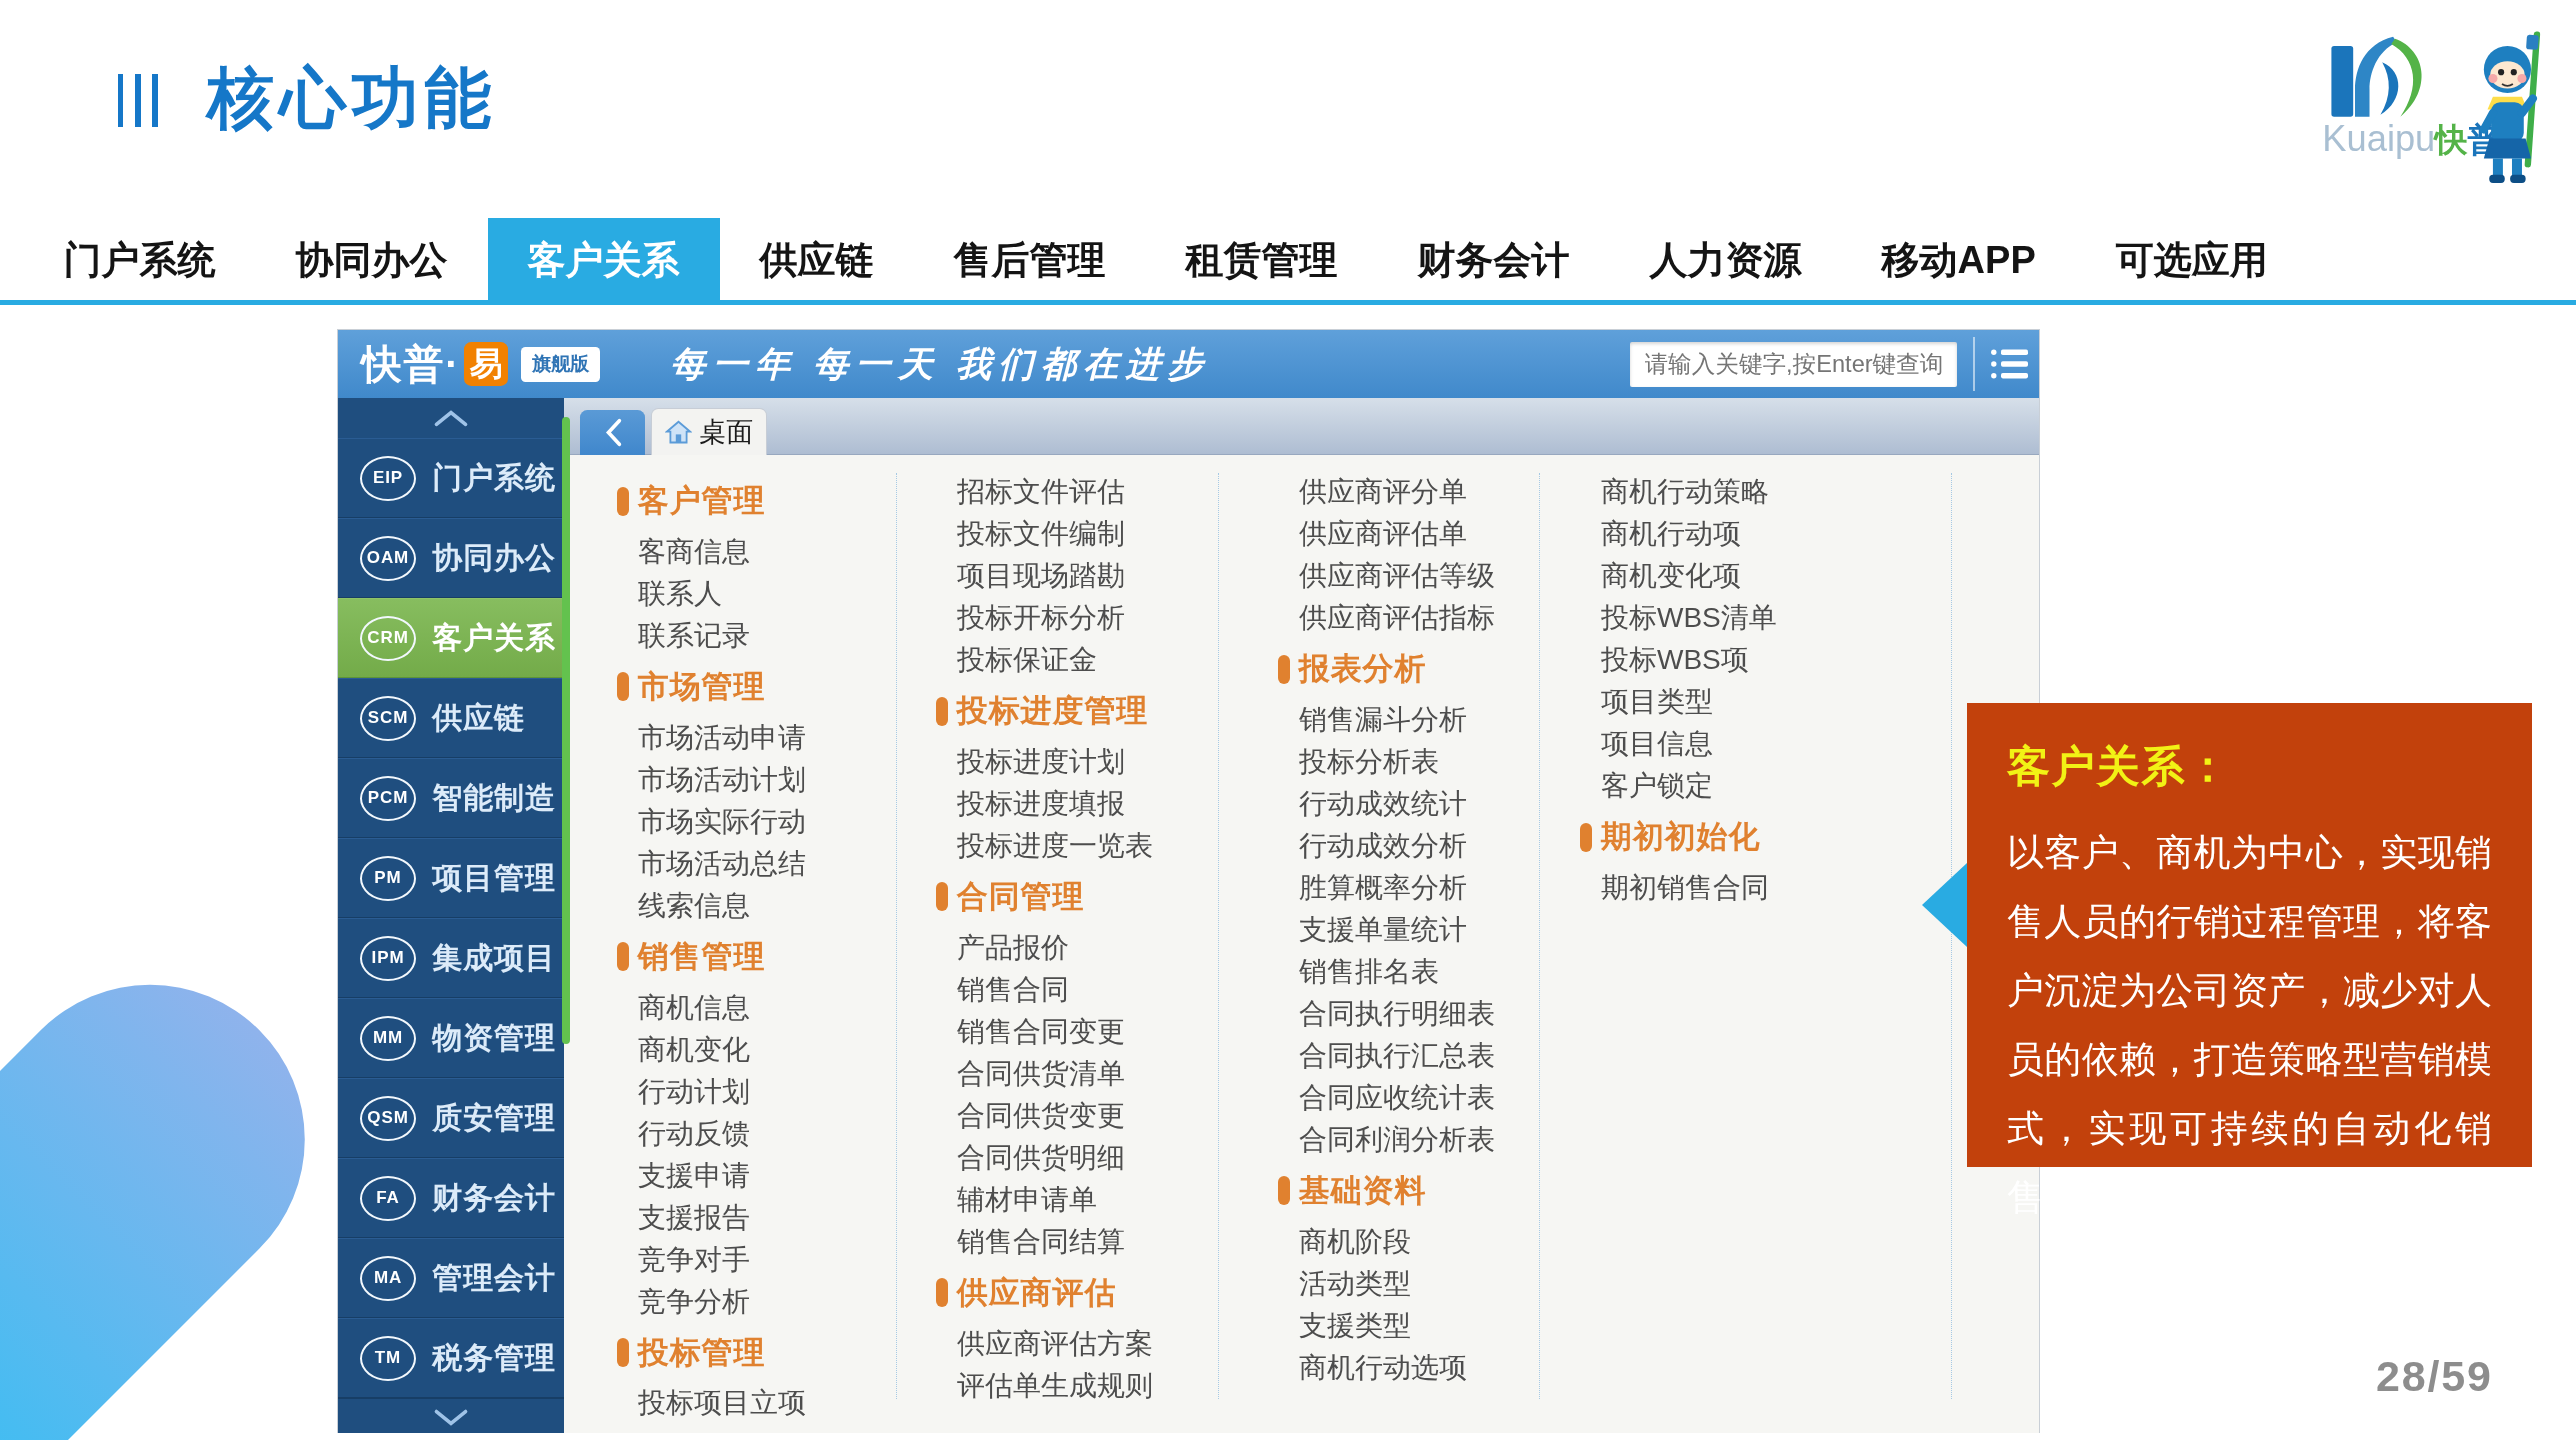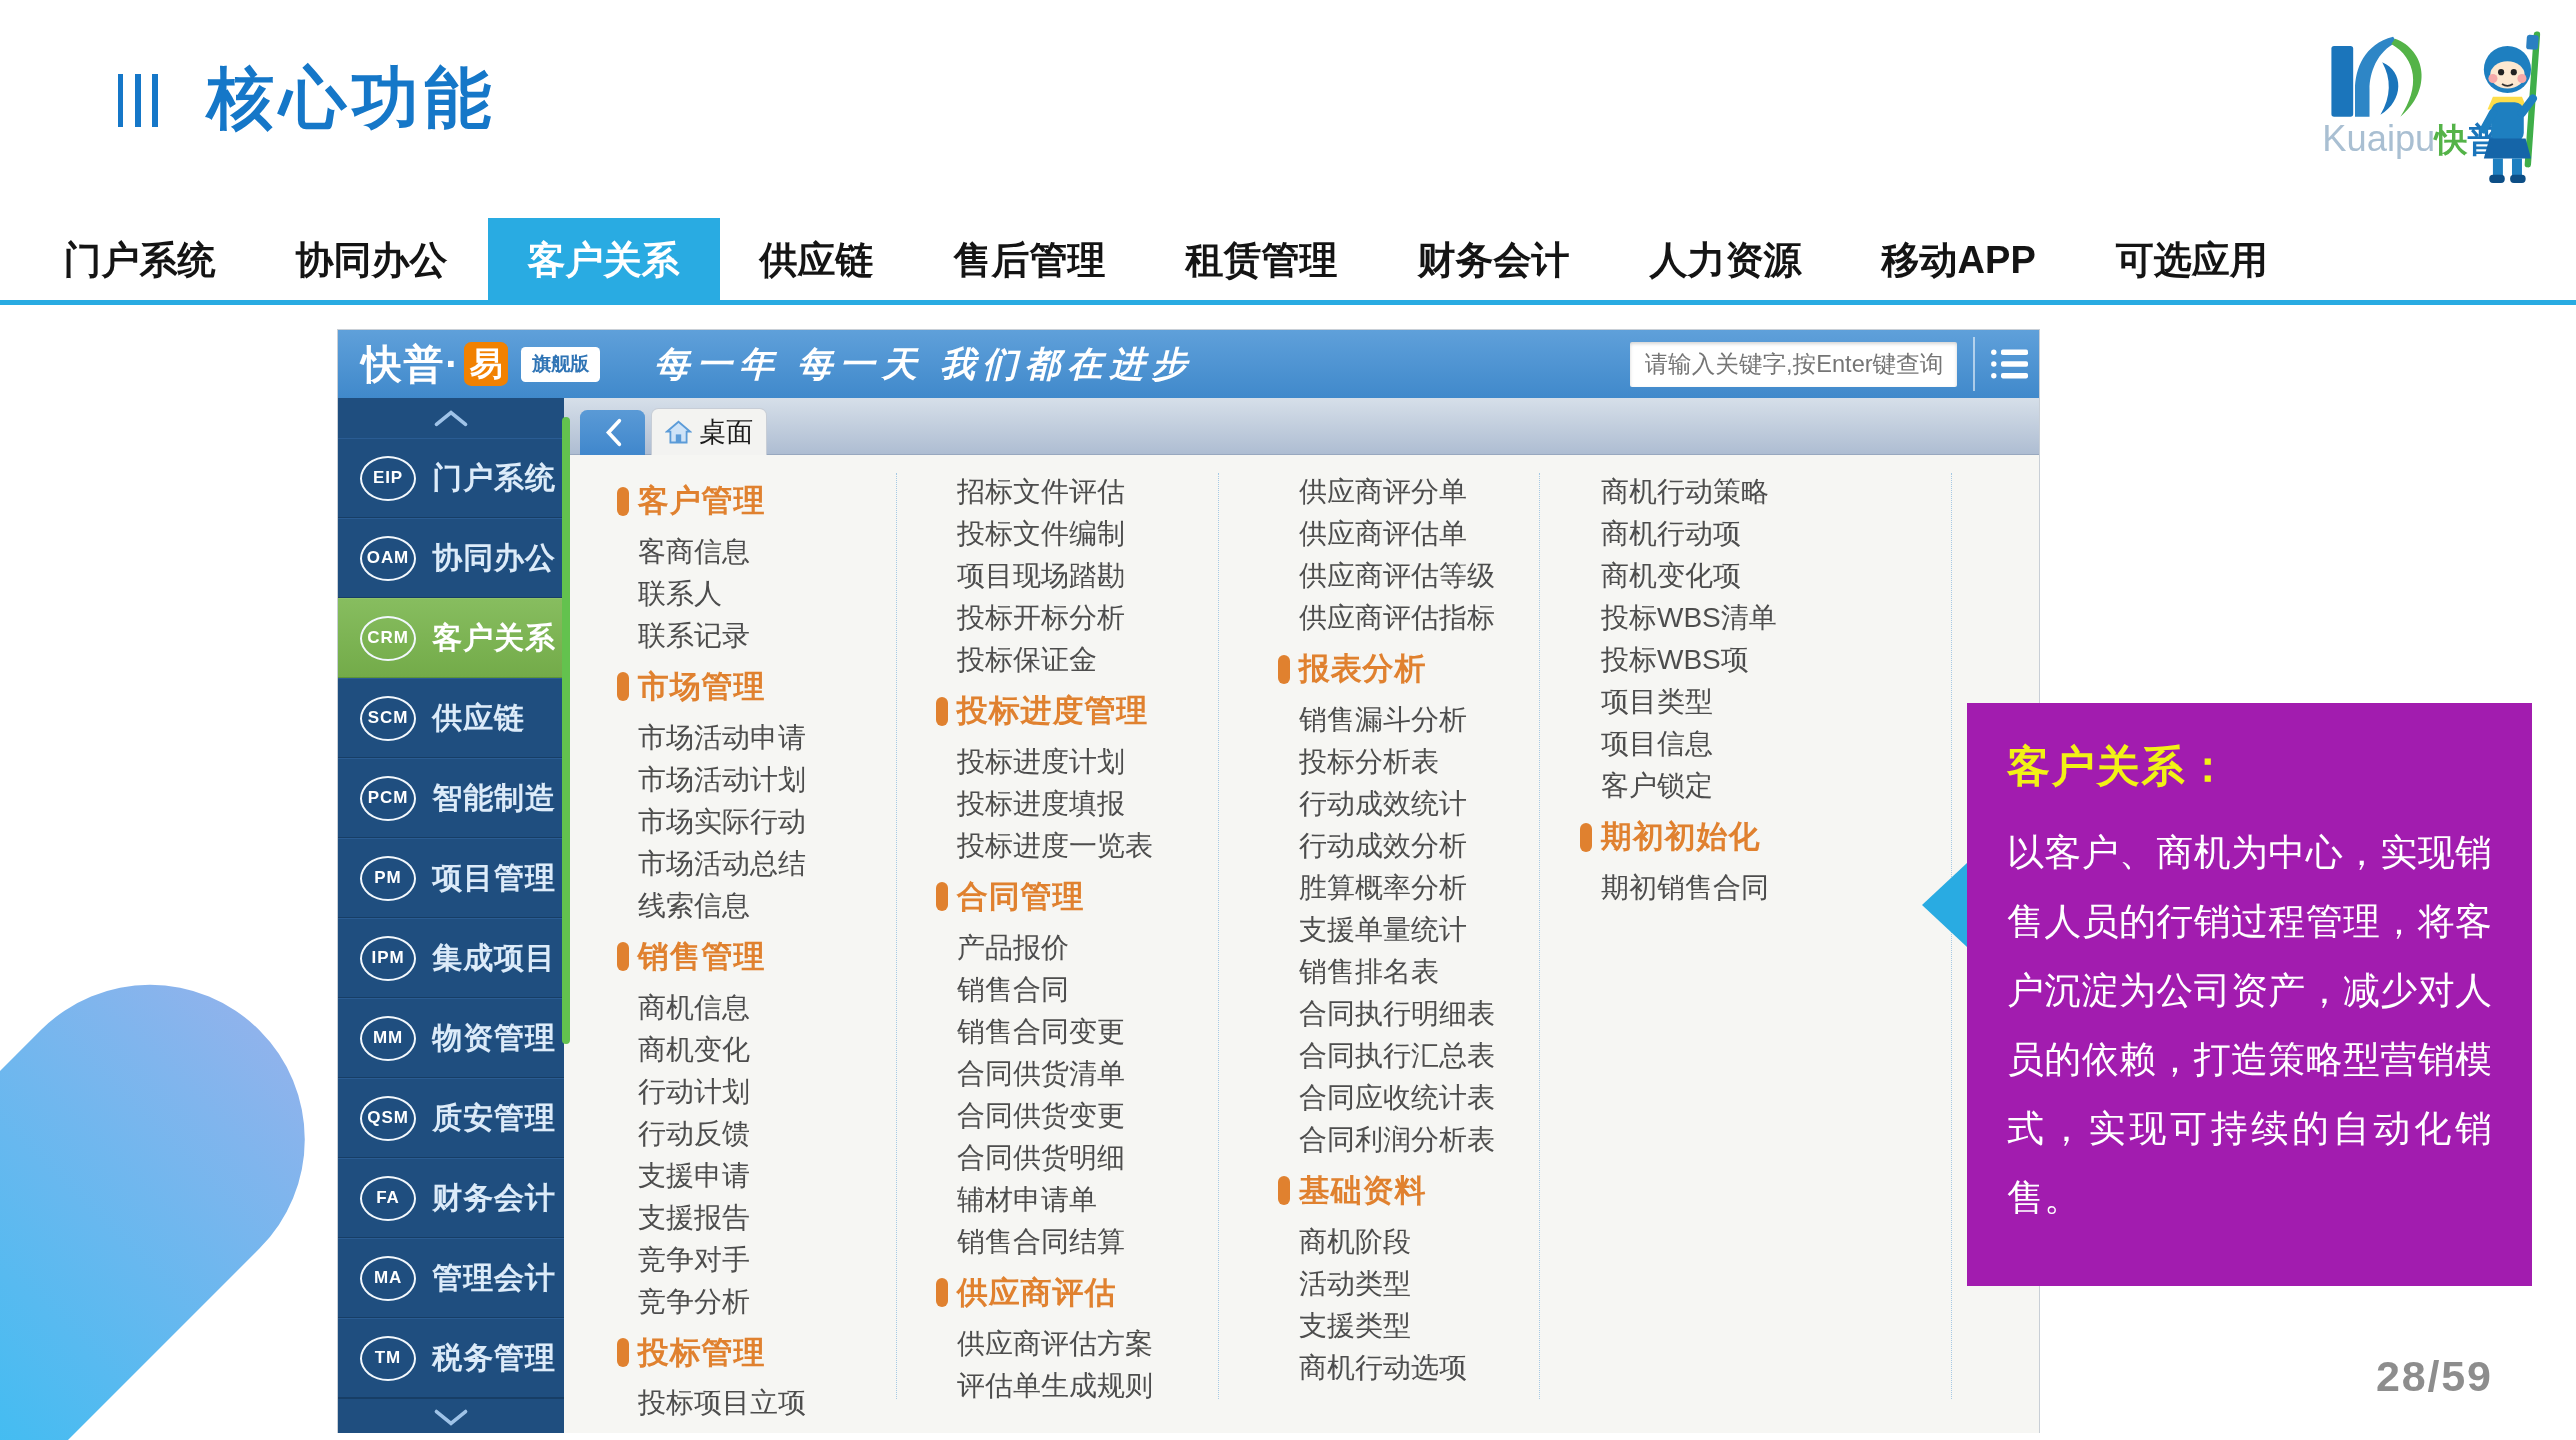--- a/index.html
+++ b/index.html
@@ -20,21 +20,21 @@
   .tabbar .tab.active { background:#29abe2; color:#ffffff; }
   .tab-underline { position:absolute; left:0; top:300px; width:2576px; height:4.5px; background:#29abe2; }
 
   
   .app { position:absolute; left:337px; top:329px; width:1703px; height:1104px; border:0.9px solid #c9cfd6; background:#f6f6f3; }
   .app-header { position:absolute; left:0; top:0; width:100%; height:68px; background:linear-gradient(#5fa0da,#4089cb); display:flex; align-items:center; }
   .app-logo { display:flex; align-items:center; margin-left:23.6px; gap:4px; }
   .app-logo .cn { font-size:40px; font-weight:bold; color:#ffffff; letter-spacing:1.8px; }
   .app-logo .yi { width:44px; height:44px; background:#f18101; border-radius:7.3px; color:#ffffff; font-size:33px; font-weight:bold; display:flex; align-items:center; justify-content:center; }
   .edition-badge { margin-left:9px; background:#ffffff; color:#2f74b5; font-size:19px; font-weight:bold; padding:4.5px 11px; border-radius:4.5px; }
-  .slogan { margin-left:54px; font-family:"Liberation Serif", serif; font-style:italic; font-weight:bold; font-size:35px; color:#ffffff; letter-spacing:7.3px; }
+  .slogan { margin-left:70px; font-family:"Liberation Serif", serif; font-style:italic; font-weight:bold; font-size:35px; color:#ffffff; letter-spacing:7.3px; }
   .search-wrap { position:absolute; left:1292px; top:11.8px; width:327px; height:45px; background:#ffffff; border-radius:2px; box-shadow:inset 0 1.8px 3.6px rgba(0,0,0,.18); display:flex; align-items:center; }
   .search-wrap input { flex:1; border:none; outline:none; background:transparent; font-size:23.6px; color:#444; padding:0 7.3px 0 14.5px; font-family:"Liberation Sans", sans-serif; }
   .search-wrap svg { margin-right:11px; }
   .hdr-divider { position:absolute; left:1635px; top:7.3px; width:1.8px; height:54px; background:rgba(255,255,255,.55); }
   .list-btn { position:absolute; left:1651px; top:16.3px; width:42px; height:36px; cursor:pointer; }
 
   
   .sidebar { position:absolute; left:0; top:68px; width:226px; height:1035px; background:#1f4e7f; }
   .side-scroll { height:40px; display:flex; align-items:center; justify-content:center; }
   .side-scroll.bottom { height:36px; border-top:1.8px solid #173e66; }
@@ -53,21 +53,21 @@
 
   .menu-area { position:absolute; left:0; top:57px; width:100%; height:978px; }
   .col-sep { position:absolute; top:18px; height:926px; border-left:1.8px dotted #a6c9e4; }
   .menu-col { position:absolute; top:16.3px; width:313px; }
   .menu-col .hrow { display:flex; align-items:center; gap:9px; height:49px; margin:5.4px 0; }
   .menu-col .hrow .bullet { width:11.8px; height:29px; background:#e0812f; border-radius:6.4px; }
   .menu-col .hrow .htxt { font-size:31px; font-weight:bold; color:#e0812f; letter-spacing:0.9px; }
   .menu-col .irow { height:42px; display:flex; align-items:center; padding-left:21px; font-size:28px; color:#4d4d4d; }
 
   
-  .callout { position:absolute; left:1967px; top:703px; width:565px; height:583px; background:#a21caf; z-index:10; }
+  .callout { position:absolute; left:1967px; top:703px; width:565px; height:464px; background:#c2410c; z-index:10; }
   .callout .tail { position:absolute; left:-45px; top:160px; width:0; height:0; border-top:42px solid transparent; border-bottom:42px solid transparent; border-right:45px solid #29abe2; }
   .callout .c-title { padding:35px 40px 0 40px; font-size:43px; font-weight:bold; color:#f2f215; letter-spacing:1.8px; }
   .callout .c-body { padding:22px 40px 0 40px; font-size:37px; line-height:69px; color:#ffffff; text-align:justify; }
 
   
   .page-num { position:absolute; left:2376px; top:1352px; font-size:43px; font-weight:bold; color:#8d8d8d; letter-spacing:1.8px; }
   .deco-pill { position:absolute; left:-345px; top:1126px; width:708px; height:309px; border-radius:154px; background:linear-gradient(to right,#1fc1f4,#8fb3ec); transform:rotate(-45deg); }
 </style>
 </head>
 <body>

